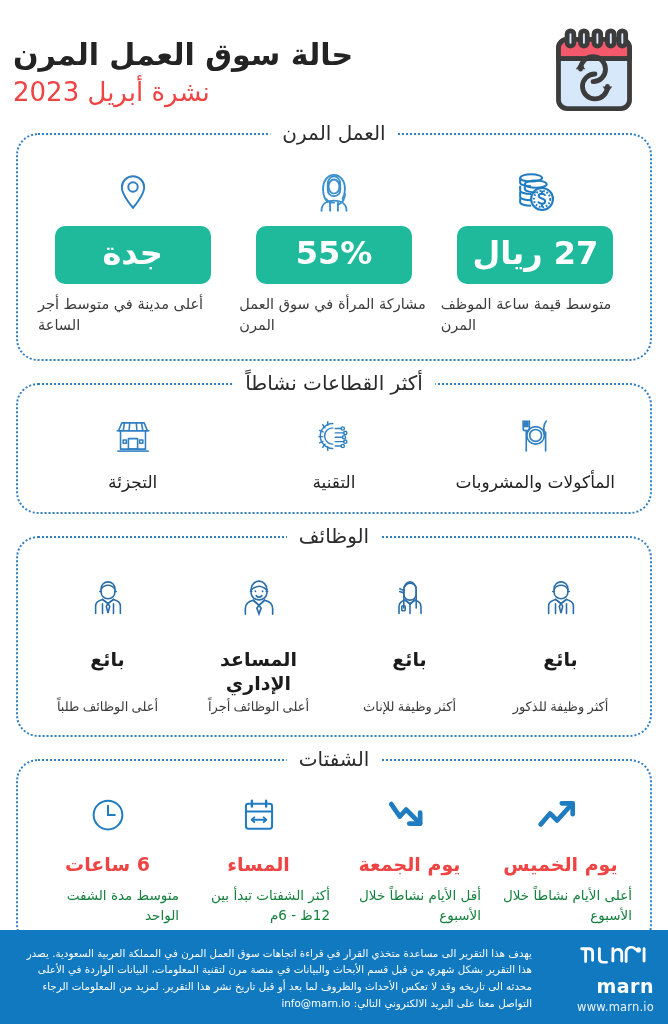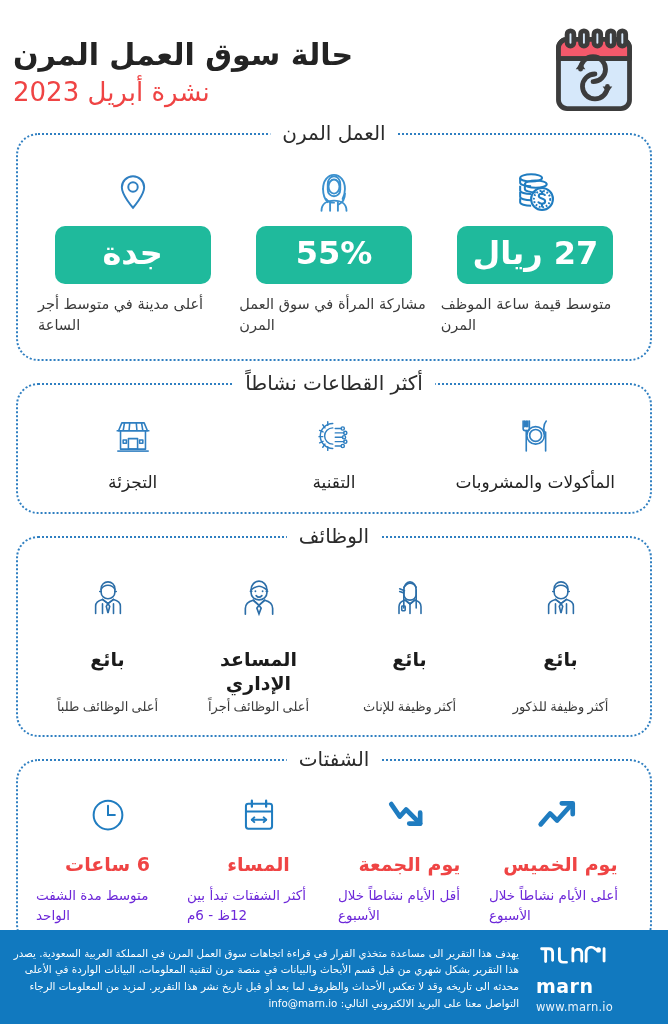--- a/index.html
+++ b/index.html
@@ -89,39 +89,39 @@
   }
 
   
   .s4 { padding-top: 28px; padding-bottom: 20px; }
   .s4-iconwrap { height: 52px; display: flex; align-items: center; justify-content: center; }
   .s4-title {
     margin-top: 12px; font-size: 19px; font-weight: bold; color: #ef4444;
     text-align: center; direction: rtl; line-height: 1.25;
   }
   .s4-caption {
-    margin-top: 8px; font-size: 13.5px; color: #6d28d9;
-    text-align: left; direction: rtl; line-height: 1.5;
+    margin-top: 8px; font-size: 13.5px; color: #15803d;
+    text-align: right; direction: rtl; line-height: 1.5;
   }
 
   
   .footer {
     position: absolute; left: 0; right: 0; bottom: 0;
     height: 94px; background: #1179bf;
     display: flex; flex-direction: row-reverse; align-items: center;
-    padding: 8px 14px 8px 10px; gap: 17px;
+    padding: 8px 14px 8px 10px; gap: 4px;
   }
   .footer-text {
     flex: 1 1 auto; color: #ffffff; font-size: 10.3px;
     line-height: 1.62; text-align: right; direction: rtl;
     padding-top: 2px;
   }
   .footer-logo {
     flex: 0 0 118px; display: flex; flex-direction: column;
-    align-items: flex-end; justify-content: center; gap: 2px;
+    align-items: flex-start; justify-content: center; gap: 2px;
   }
   .logo-ar { width: 78px; height: 34px; }
   .logo-word {
     color: #fff; font-size: 19px; font-weight: bold;
     letter-spacing: 0.5px; line-height: 1; direction: ltr;
   }
   .logo-url {
     color: #eaf3fb; font-size: 11.5px; line-height: 1;
     margin-top: 4px; direction: ltr; letter-spacing: .2px;
   }

